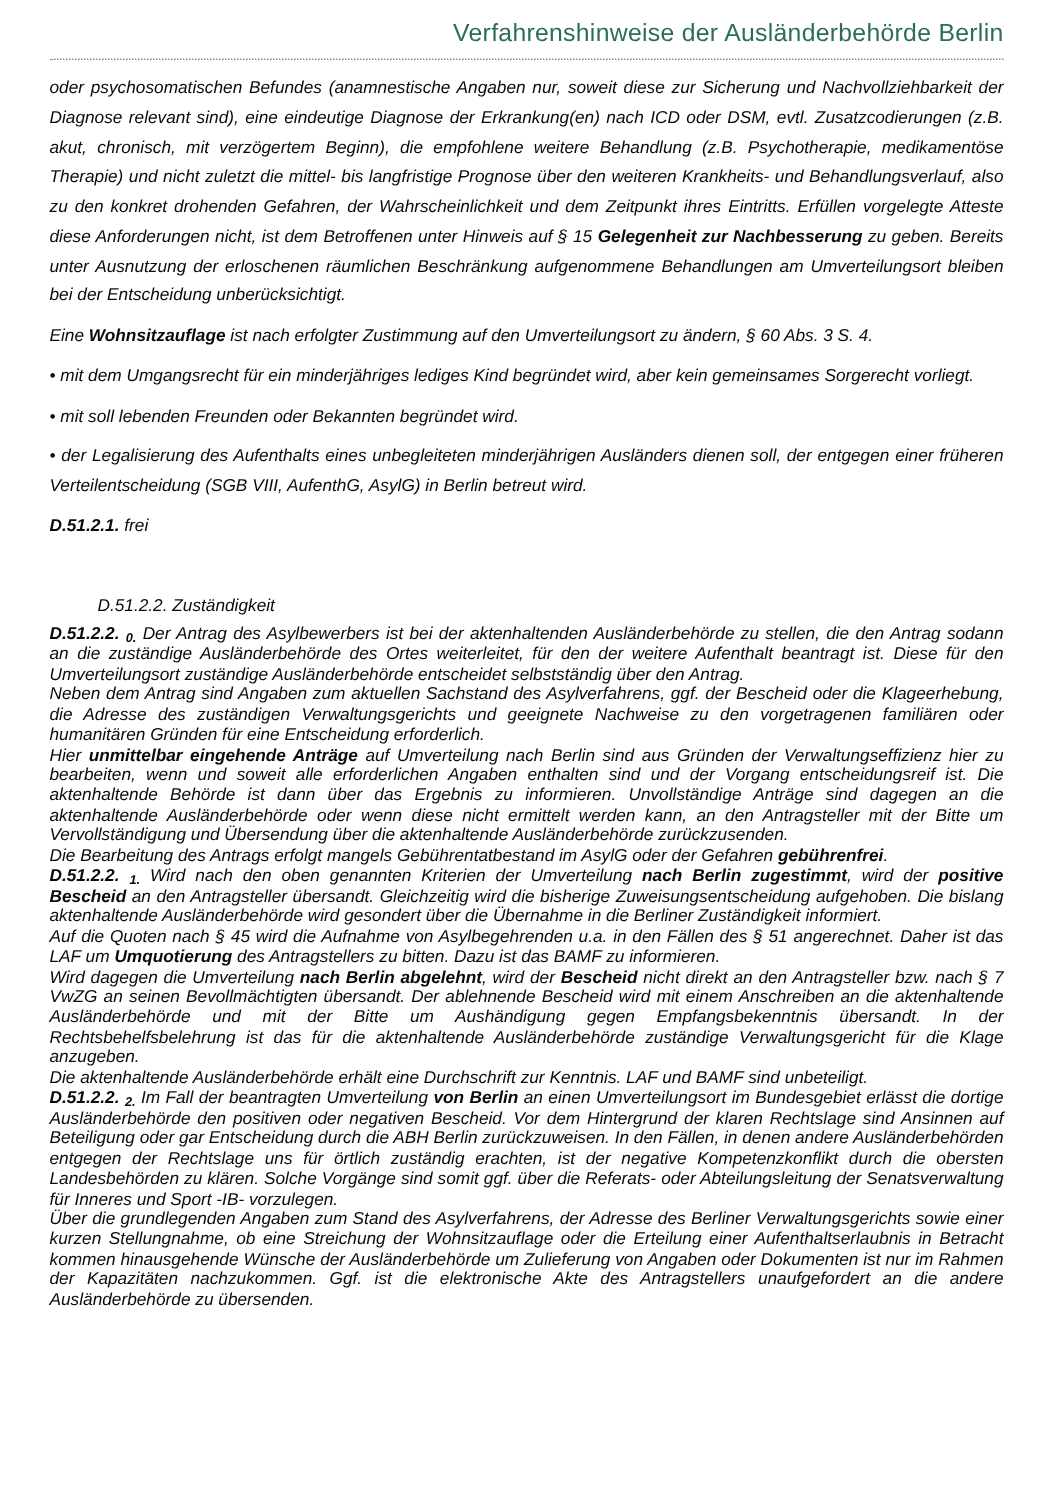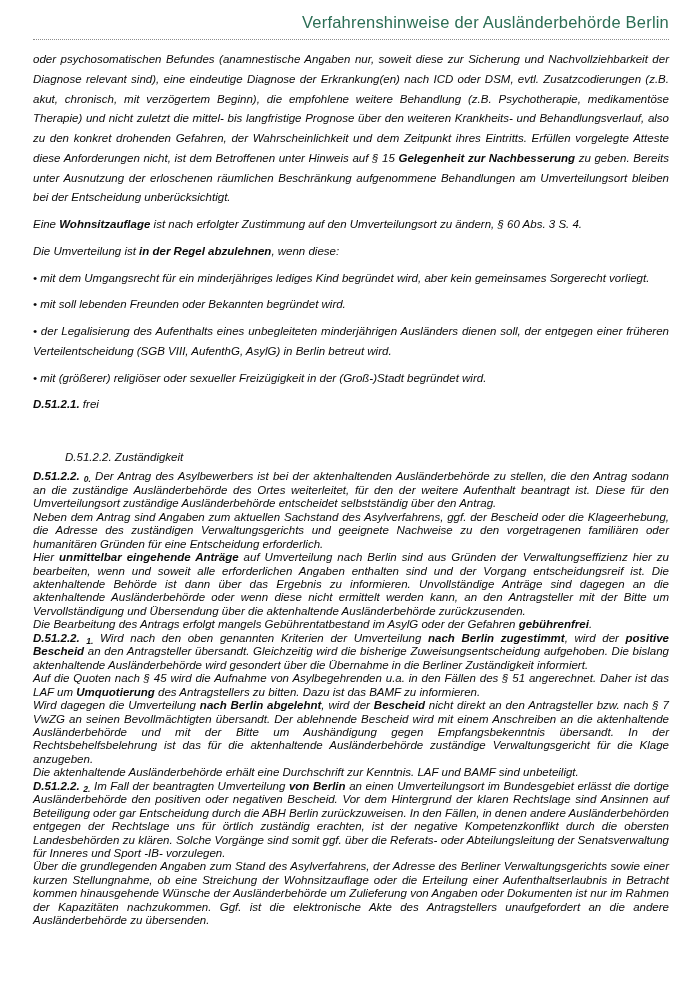--- a/index.html
+++ b/index.html
@@ -47,25 +47,23 @@
 </head>
 <body>
 
 <div class="page">
   <h1 class="title" style="color: rgb(44, 110, 85); text-align: right;">Verfahrenshinweise der Ausländerbehörde Berlin</h1>
   <hr class="rule">
 
   <div class="doc-body">
       <p class="para loose"><span>oder psychosomatischen Befundes (anamnestische Angaben nur, soweit diese zur Sicherung und Nachvollziehbarkeit der Diagnose relevant sind), eine eindeutige Diagnose der Erkrankung(en) nach ICD oder DSM, evtl. Zusatzcodierungen (z.B. akut, chronisch, mit verzögertem Beginn), die empfohlene weitere Behandlung (z.B. Psychotherapie, medikamentöse Therapie) und nicht zuletzt die mittel- bis langfristige Prognose über den weiteren Krankheits- und Behandlungsverlauf, also zu den konkret drohenden Gefahren, der Wahrscheinlichkeit und dem Zeitpunkt ihres Eintritts. Erfüllen vorgelegte Atteste diese Anforderungen nicht, ist dem Betroffenen unter Hinweis auf § 15 </span><strong>Gelegenheit zur Nachbesserung</strong><span> zu geben. Bereits unter Ausnutzung der erloschenen räumlichen Beschränkung aufgenommene Behandlungen am Umverteilungsort bleiben bei der Entscheidung unberücksichtigt.</span></p>
       <p class="para loose"><span>Eine </span><strong>Wohnsitzauflage</strong><span> ist nach erfolgter Zustimmung auf den Umverteilungsort zu ändern, § 60 Abs. 3 S. 4.</span></p>
-      <p class="para loose"><span>Die Umverteilung ist </span><strong>in der Regel abzulehnen</strong><span>, wenn diese:</span></p>
       <p class="para loose"><span>• mit dem Umgangsrecht für ein minderjähriges lediges Kind begründet wird, aber kein gemeinsames Sorgerecht vorliegt.</span></p>
       <p class="para loose"><span>• mit soll lebenden Freunden oder Bekannten begründet wird.</span></p>
       <p class="para loose"><span>• der Legalisierung des Aufenthalts eines unbegleiteten minderjährigen Ausländers dienen soll, der entgegen einer früheren Verteilentscheidung (SGB VIII, AufenthG, AsylG) in Berlin betreut wird.</span></p>
-      <p class="para loose"><span>• mit (größerer) religiöser oder sexueller Freizügigkeit in der (Groß-)Stadt begründet wird.</span></p>
       <p class="para loose"><strong>D.51.2.1.</strong><span> frei</span></p>
       <p class="para section-heading"><span>D.51.2.2. Zuständigkeit</span></p>
       <p class="para tight"><strong>D.51.2.2. </strong><sub class="idx">0.</sub><span> Der Antrag des Asylbewerbers ist bei der aktenhaltenden Ausländerbehörde zu stellen, die den Antrag sodann an die zuständige Ausländerbehörde des Ortes weiterleitet, für den der weitere Aufenthalt beantragt ist. Diese für den Umverteilungsort zuständige Ausländerbehörde entscheidet selbstständig über den Antrag.</span></p>
       <p class="para tight"><span>Neben dem Antrag sind Angaben zum aktuellen Sachstand des Asylverfahrens, ggf. der Bescheid oder die Klageerhebung, die Adresse des zuständigen Verwaltungsgerichts und geeignete Nachweise zu den vorgetragenen familiären oder humanitären Gründen für eine Entscheidung erforderlich.</span></p>
       <p class="para tight"><span>Hier </span><strong>unmittelbar eingehende Anträge</strong><span> auf Umverteilung nach Berlin sind aus Gründen der Verwaltungseffizienz hier zu bearbeiten, wenn und soweit alle erforderlichen Angaben enthalten sind und der Vorgang entscheidungsreif ist. Die aktenhaltende Behörde ist dann über das Ergebnis zu informieren. Unvollständige Anträge sind dagegen an die aktenhaltende Ausländerbehörde oder wenn diese nicht ermittelt werden kann, an den Antragsteller mit der Bitte um Vervollständigung und Übersendung über die aktenhaltende Ausländerbehörde zurückzusenden.</span></p>
       <p class="para tight"><span>Die Bearbeitung des Antrags erfolgt mangels Gebührentatbestand im AsylG oder der Gefahren </span><strong>gebührenfrei</strong><span>.</span></p>
       <p class="para tight"><strong>D.51.2.2. </strong><sub class="idx">1.</sub><span> Wird nach den oben genannten Kriterien der Umverteilung </span><strong>nach Berlin zugestimmt</strong><span>, wird der </span><strong>positive Bescheid</strong><span> an den Antragsteller übersandt. Gleichzeitig wird die bisherige Zuweisungsentscheidung aufgehoben. Die bislang aktenhaltende Ausländerbehörde wird gesondert über die Übernahme in die Berliner Zuständigkeit informiert.</span></p>
       <p class="para tight"><span>Auf die Quoten nach § 45 wird die Aufnahme von Asylbegehrenden u.a. in den Fällen des § 51 angerechnet. Daher ist das LAF um </span><strong>Umquotierung</strong><span> des Antragstellers zu bitten. Dazu ist das BAMF zu informieren.</span></p>
       <p class="para tight"><span>Wird dagegen die Umverteilung </span><strong>nach Berlin abgelehnt</strong><span>, wird der </span><strong>Bescheid</strong><span> nicht direkt an den Antragsteller bzw. nach § 7 VwZG an seinen Bevollmächtigten übersandt. Der ablehnende Bescheid wird mit einem Anschreiben an die aktenhaltende Ausländerbehörde und mit der Bitte um Aushändigung gegen Empfangsbekenntnis übersandt. In der Rechtsbehelfsbelehrung ist das für die aktenhaltende Ausländerbehörde zuständige Verwaltungsgericht für die Klage anzugeben.</span></p>
       <p class="para tight"><span>Die aktenhaltende Ausländerbehörde erhält eine Durchschrift zur Kenntnis. LAF und BAMF sind unbeteiligt.</span></p>

